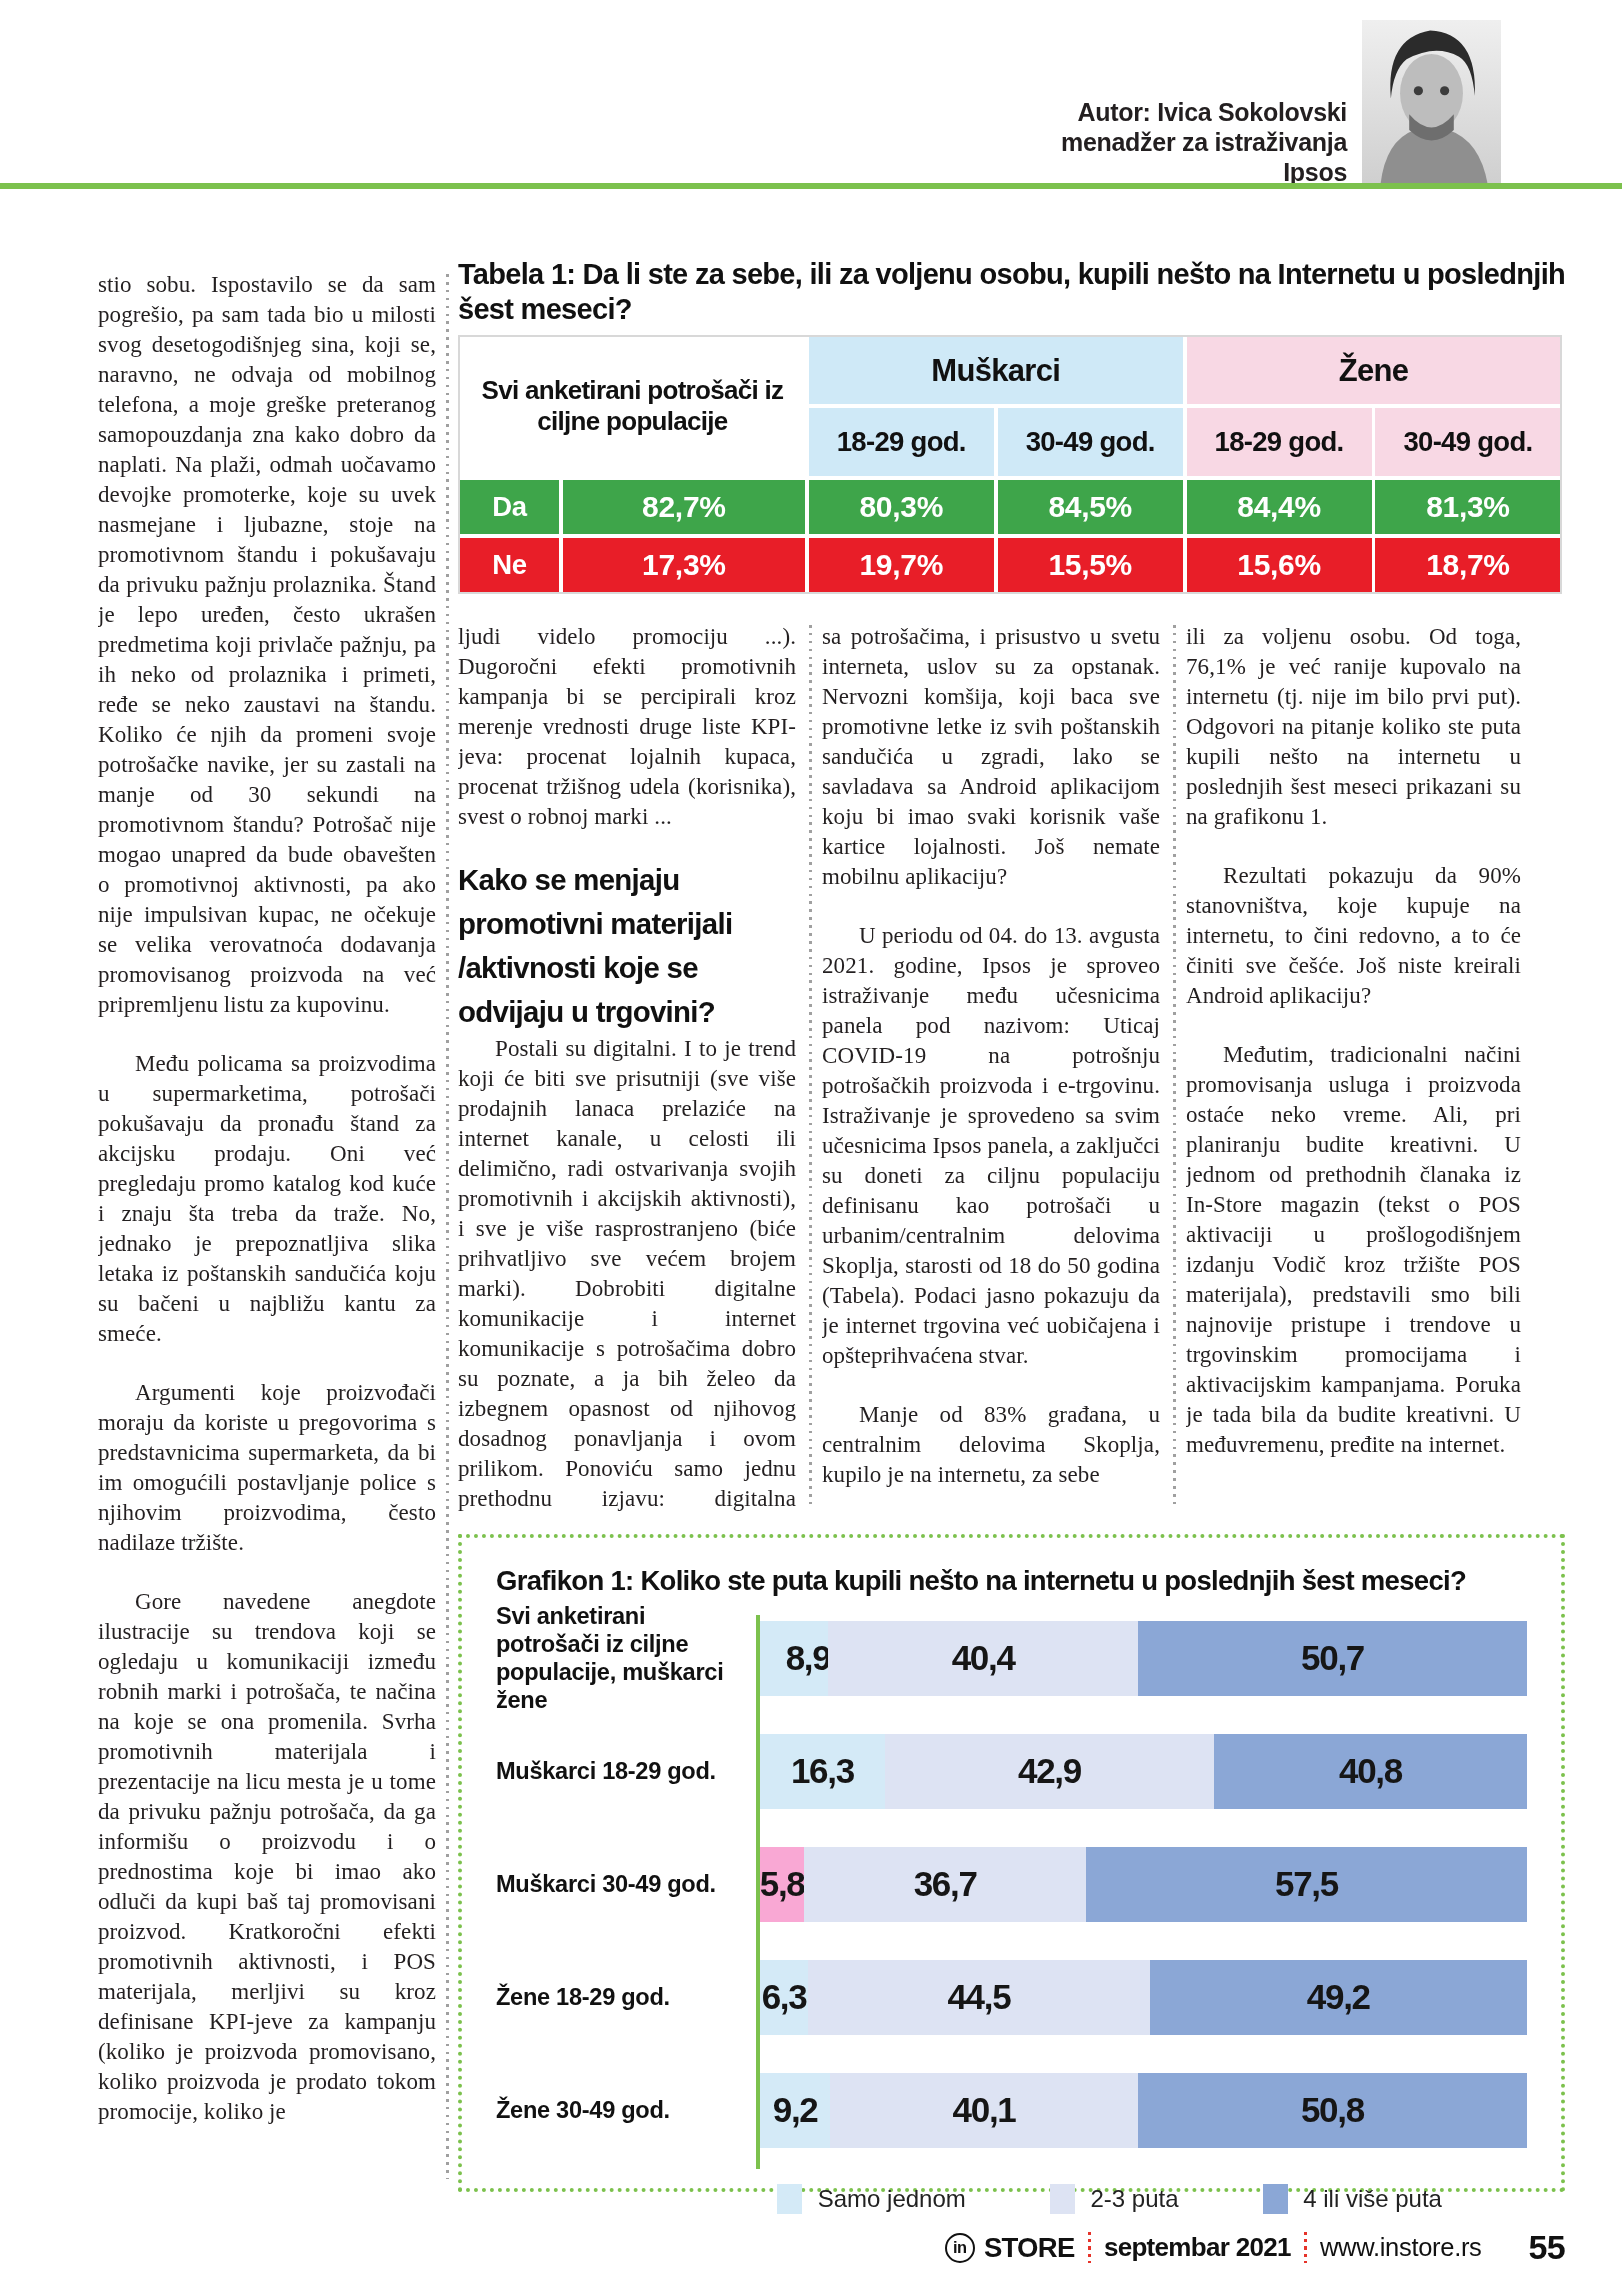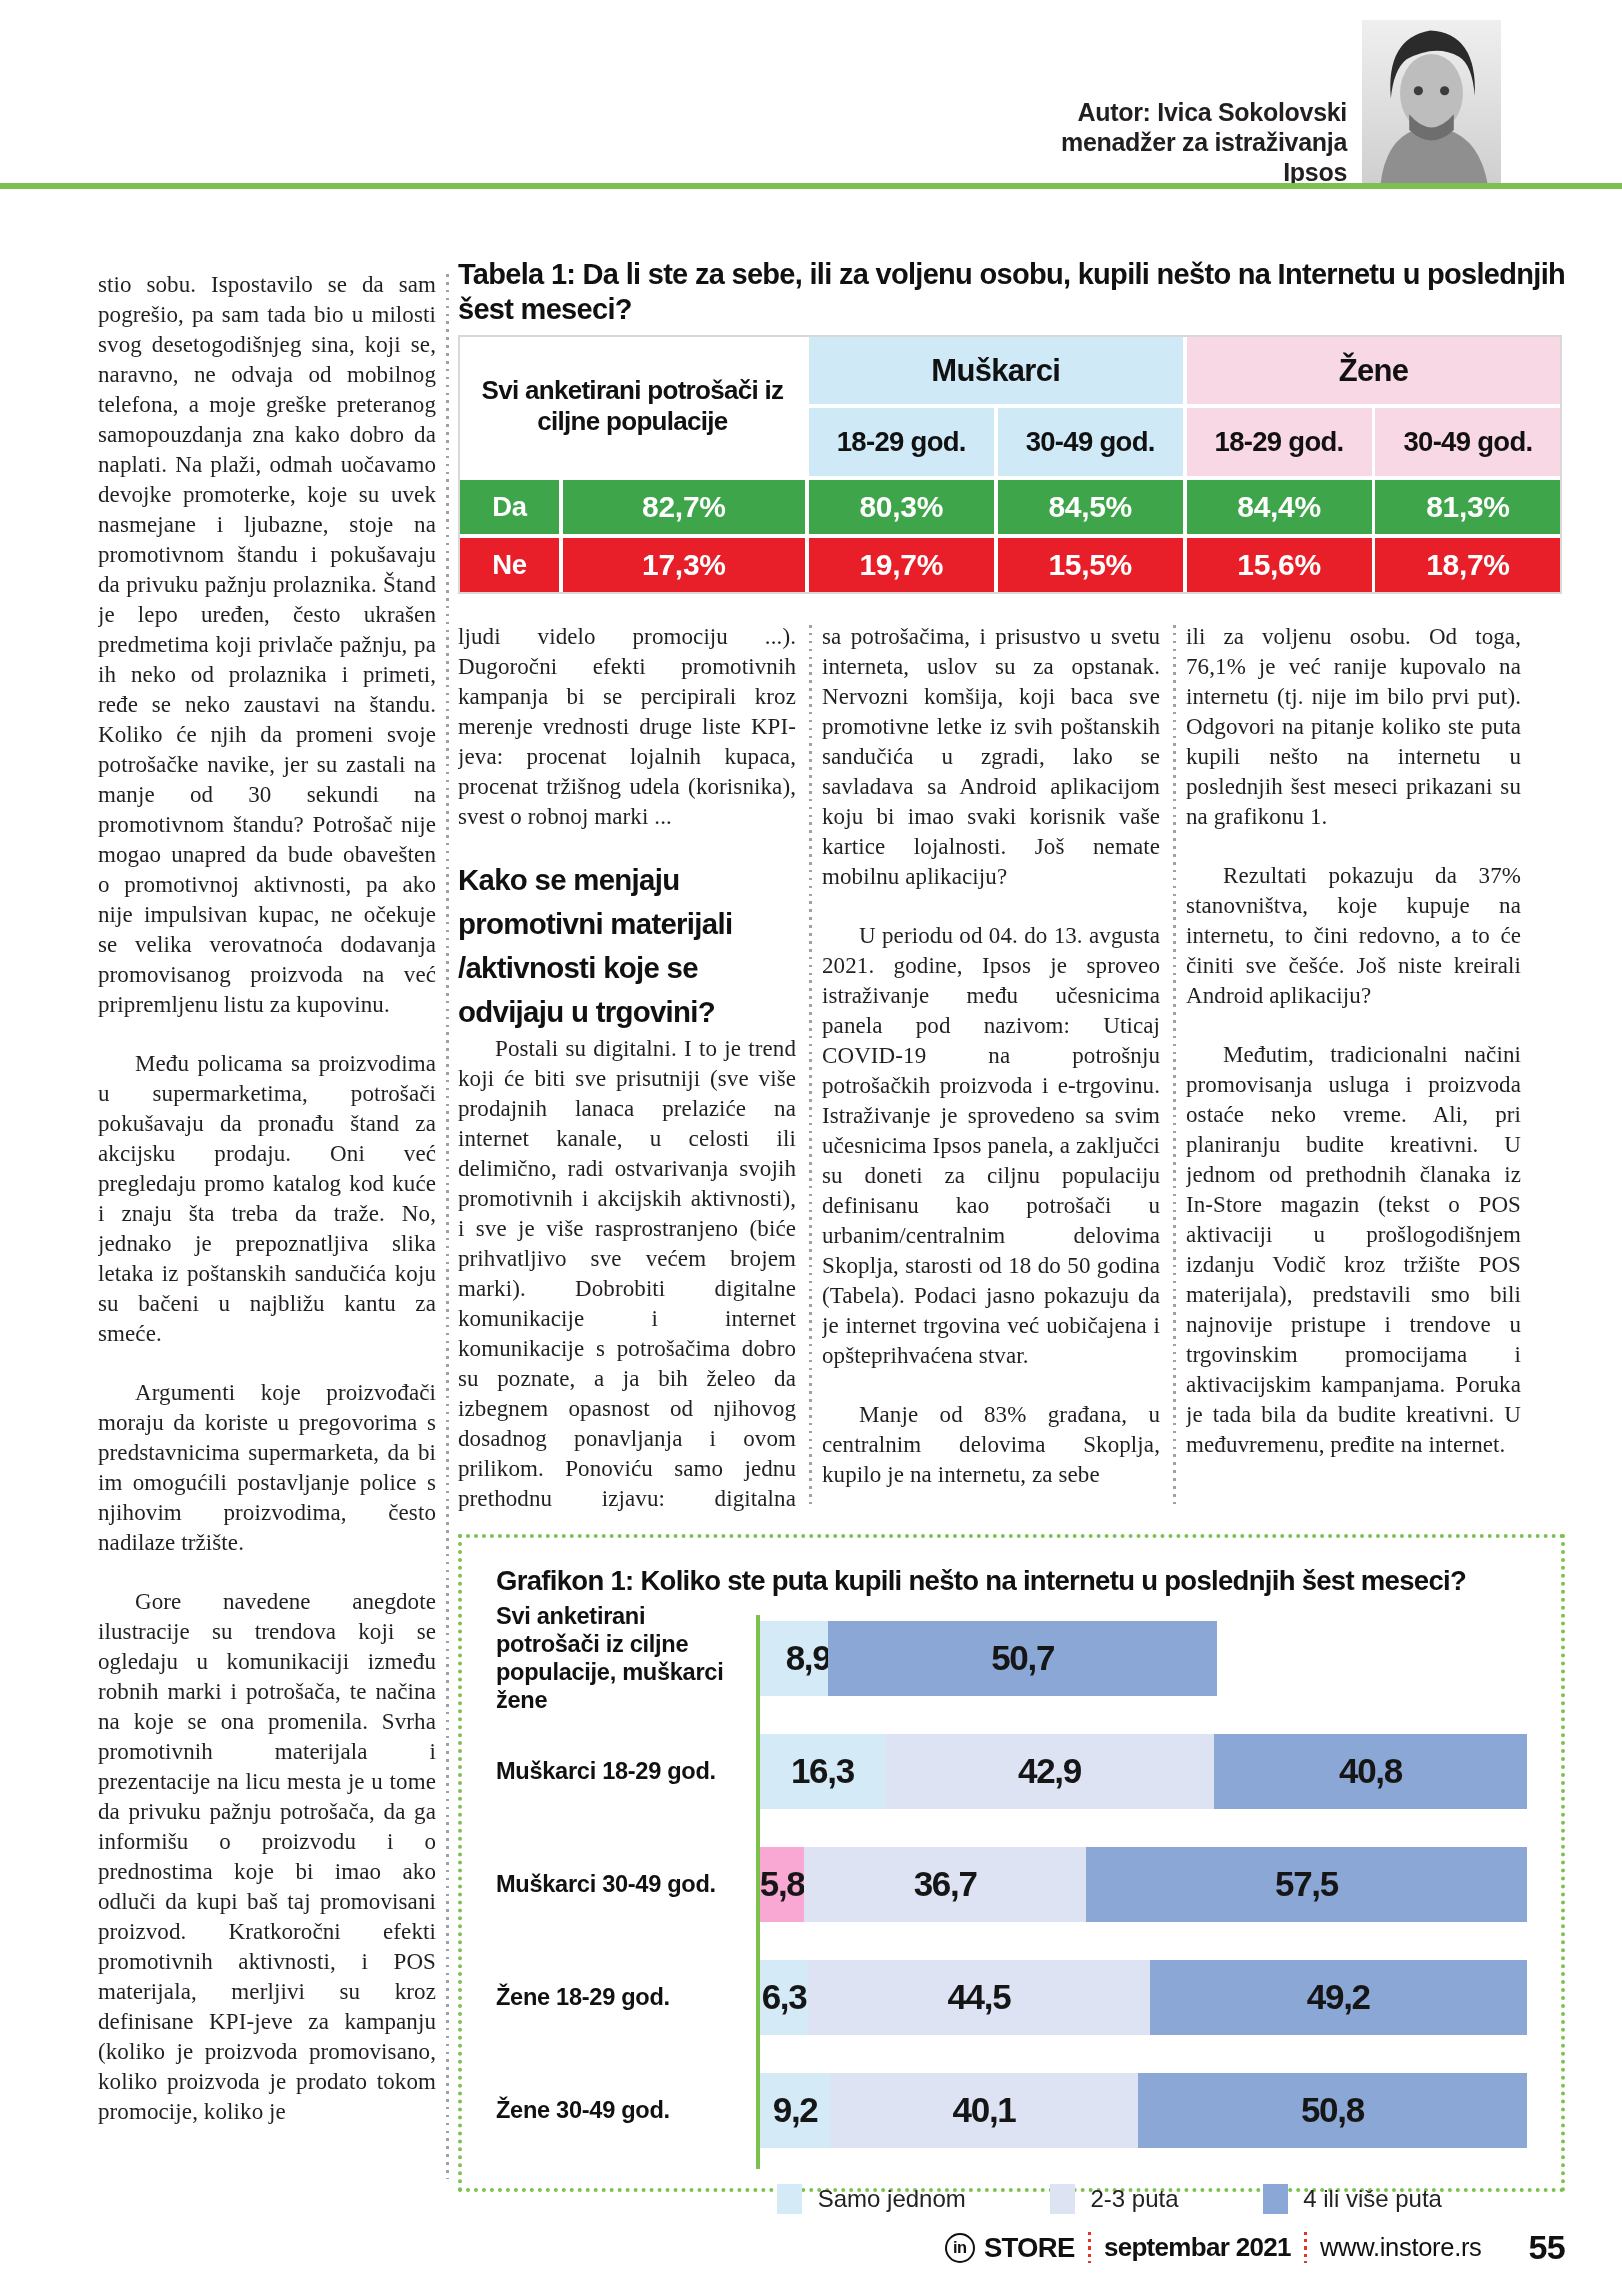--- a/index.html
+++ b/index.html
@@ -158,34 +158,37 @@
   </div>
   <div class="vsep vsep2"></div>
   <div class="col col3">
       <p class="para">sa potrošačima, i prisustvo u svetu interneta, uslov su za opstanak. Nervozni komšija, koji baca sve promotivne letke iz svih poštanskih sandučića u zgradi, lako se savladava sa Android aplikacijom koju bi imao svaki korisnik vaše kartice lojalnosti. Još nemate mobilnu aplikaciju?</p>
       <p class="para indent">U periodu od 04. do 13. avgusta 2021. godine, Ipsos je sproveo istraživanje među učesnicima panela pod nazivom: Uticaj COVID-19 na potrošnju potrošačkih proizvoda i e-trgovinu. Istraživanje je sprovedeno sa svim učesnicima Ipsos panela, a zaključci su doneti za ciljnu populaciju definisanu kao potrošači u urbanim/centralnim delovima Skoplja, starosti od 18 do 50 godina (Tabela). Podaci jasno pokazuju da je internet trgovina već uobičajena i opšteprihvaćena stvar.</p>
       <p class="para indent">Manje od 83% građana, u centralnim delovima Skoplja, kupilo je na internetu, za sebe</p>
     </div>
   <div class="vsep vsep3"></div>
   <div class="col col4">
       <p class="para">ili za voljenu osobu. Od toga, 76,1% je već ranije kupovalo na internetu (tj. nije im bilo prvi put). Odgovori na pitanje koliko ste puta kupili nešto na internetu u poslednjih šest meseci prikazani su na grafikonu 1.</p>
-      <p class="para indent">Rezultati pokazuju da 37% stanovništva, koje kupuje na internetu, to čini redovno, a to će činiti sve češće. Još niste kreirali Android aplikaciju?</p>
+      <p class="para indent">Rezultati pokazuju da 90% stanovništva, koje kupuje na internetu, to čini redovno, a to će činiti sve češće. Još niste kreirali Android aplikaciju?</p>
       <p class="para indent">Međutim, tradicionalni načini promovisanja usluga i proizvoda ostaće neko vreme. Ali, pri planiranju budite kreativni. U jednom od prethodnih članaka iz In-Store magazin (tekst o POS aktivaciji u prošlogodišnjem izdanju Vodič kroz tržište POS materijala), predstavili smo bili najnovije pristupe i trendove u trgovinskim promocijama i aktivacijskim kampanjama. Poruka je tada bila da budite kreativni. U međuvremenu, pređite na internet.</p>
     </div>
 
   <div class="grafikon">
     <div class="grafikon-title">Grafikon 1: Koliko ste puta kupili nešto na internetu u poslednjih šest meseci?</div>
     <div class="chart-body">
       <div class="chart-axis"></div>
       <div>
           <div class="chart-row">
             <div class="chart-cat">Svi anketirani potrošači iz ciljne populacije, muškarci žene</div>
             <div class="bar">
               <div class="seg" style="width: 8.9%; background: rgb(212, 234, 247); padding-left: 28px;">
                 <span class="segval">8,9</span>
+              </div>
+              <div class="seg" style="width: 40.4%; background: rgb(221, 227, 243);">
+                <span class="segval">40,4</span>
               </div>
               <div class="seg" style="width: 50.7%; background: rgb(139, 167, 214);">
                 <span class="segval">50,7</span>
               </div>
             </div>
           </div>
           <div class="chart-row">
             <div class="chart-cat">Muškarci 18-29 god.</div>
             <div class="bar">
               <div class="seg" style="width: 16.3%; background: rgb(212, 234, 247);">

